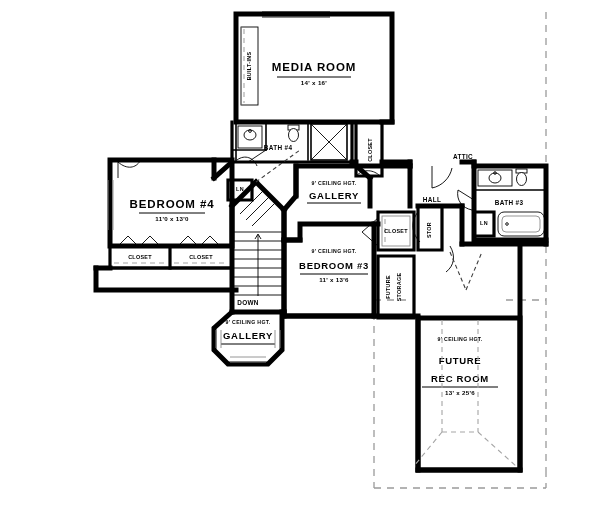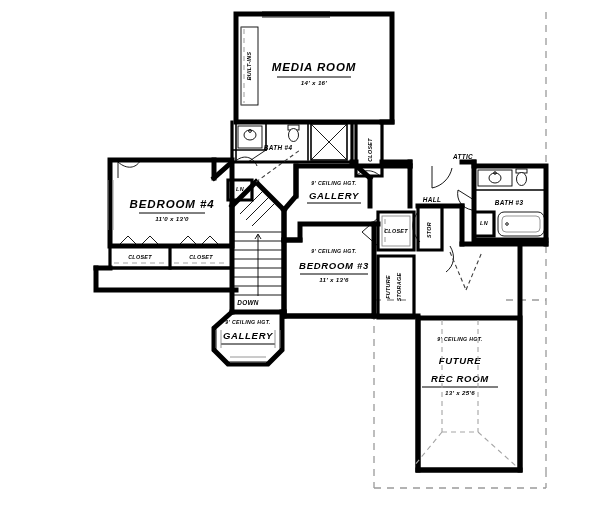--- a/index.html
+++ b/index.html
@@ -11,21 +11,20 @@
     width: 600px;
     height: 516px;
     font-family: "Liberation Sans", sans-serif;
     overflow: hidden;
   }
   #plan-root {
     position: relative;
     width: 600px;
     height: 516px;
     background: #8b5cf6;
-    font-style: italic;
   }
   svg.floorplan {
     display: block;
     width: 600px;
     height: 516px;
   }
   
   .wall-thick   { stroke: #000; stroke-width: 5;   fill: none; stroke-linecap: square; }
   .wall-med     { stroke: #000; stroke-width: 3.2; fill: none; stroke-linecap: square; }
   .wall-thin    { stroke: #000; stroke-width: 1.6; fill: none; stroke-linecap: square; }

